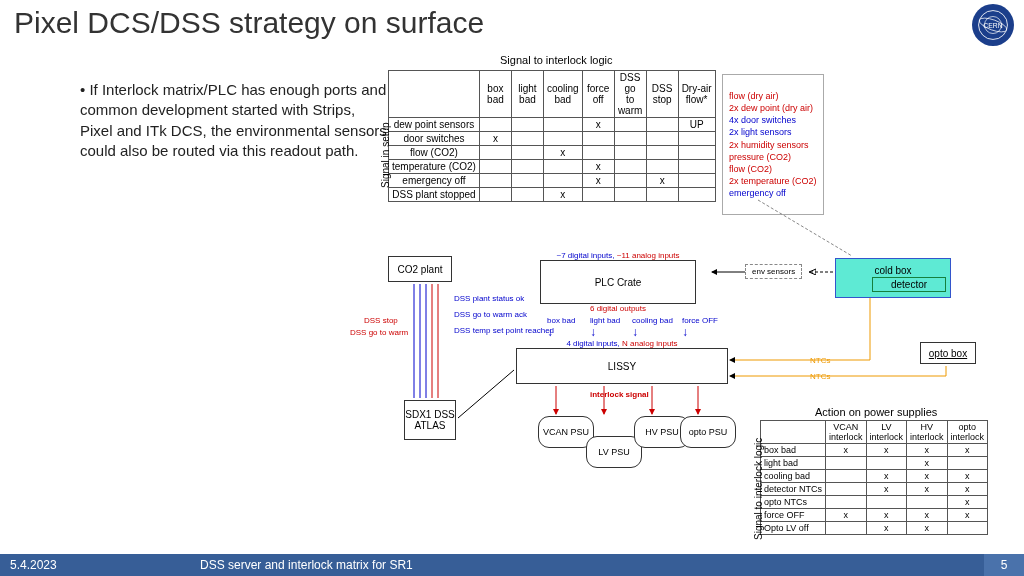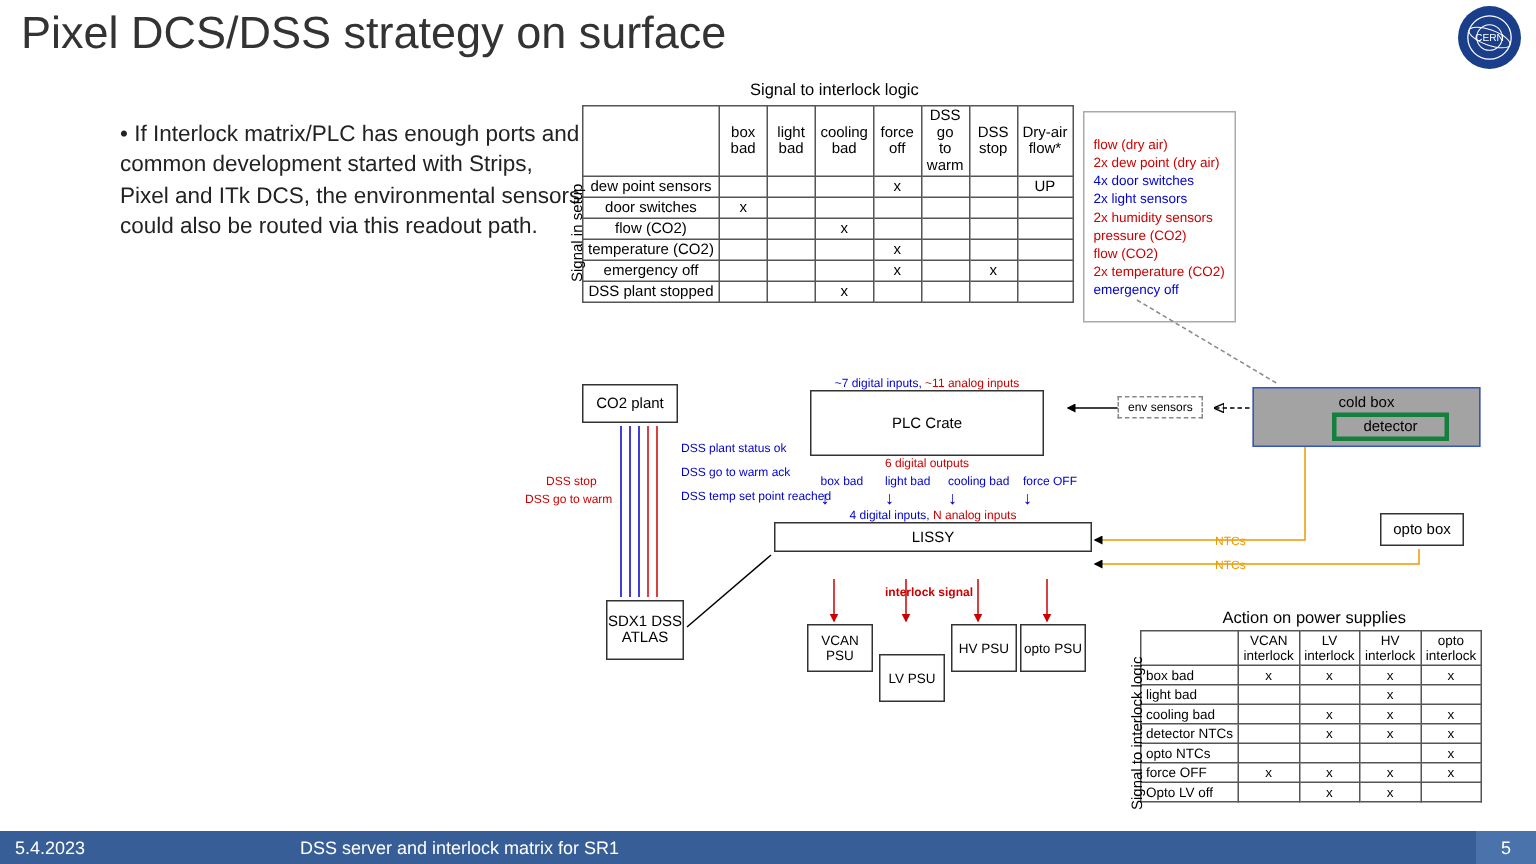--- a/index.html
+++ b/index.html
@@ -30,28 +30,28 @@
   .tbl2 td:first-child{text-align:left; min-width:55px;}
   .tbl2 th{min-width:40px; font-weight:normal;}
   .vert2{ top:540px; left:753px;}
 
   
   .box{position:absolute; border:1px solid #333; background:#fff; font-size:10px; text-align:center; display:flex; align-items:center; justify-content:center; flex-direction:column;}
   .plc{top:260px; left:540px; width:156px; height:44px;}
   .plc .ab{position:absolute; top:-10px; font-size:8px; width:100%;}
   .plc .below{position:absolute; bottom:-10px; font-size:8px; color:#c00; width:100%;}
   .co2{top:256px; left:388px; width:64px; height:26px;}
-  .lissy{top:348px; left:516px; width:212px; height:20px;}
+  .lissy{top:348px; left:516px; width:212px; height:36px;}
   .lissy .ab{position:absolute; top:-10px; font-size:8px; width:100%;}
   .sdx{top:400px; left:404px; width:52px; height:40px; line-height:1.1;}
-  .psu{top:416px; width:44px; height:32px; font-size:9px;}
+  .psu{top:416px; width:56px; height:32px; font-size:9px;border-radius:11px;}
   .psu1{left:538px;} .psu2{left:586px;margin-top:20px;} .psu3{left:634px;} .psu4{left:680px;}
-  .cold{top:258px; left:835px; width:152px; height:40px; border-color:#35c; background:#a3a3a3;}
-  .cold .inner-box{border:3px solid #15803d; padding:1px 18px; margin-top:1px;margin-left:32px;}
-  .opto{top:342px; left:920px; width:56px; height:22px;}
+  .cold{top:258px; left:835px; width:116px; height:40px; border-color:#35c; background:#5eead4;}
+  .cold .inner-box{border:1px solid #15803d; padding:1px 18px; margin-top:1px;margin-left:32px;}
+  .opto{top:342px; left:920px; width:56px; height:22px;text-decoration:underline;}
 
   
   .lbl{position:absolute; font-size:8px;}
   .red{color:#c00;} .blue{color:#00c;}
   .arrow-down{font-size:12px;}
 
   
   .footer{position:absolute; bottom:0; left:0; right:0; height:22px; background:#375e97; color:#fff; font-size:12px; display:flex; align-items:center;}
   .footer .date{padding-left:10px; width:200px;}
   .footer .mid{flex:1; }

